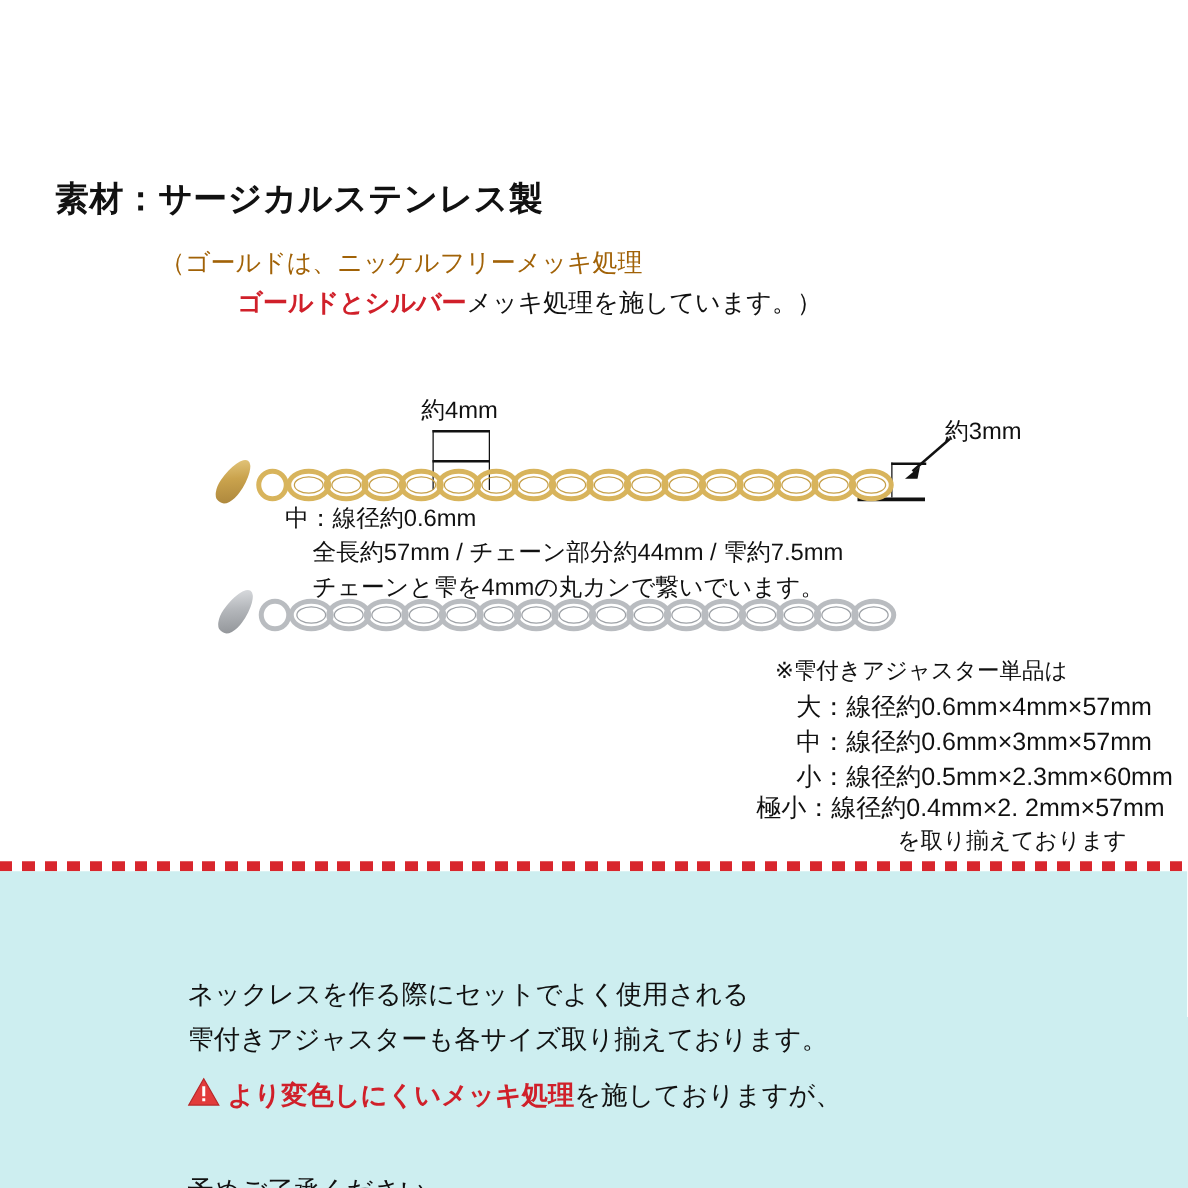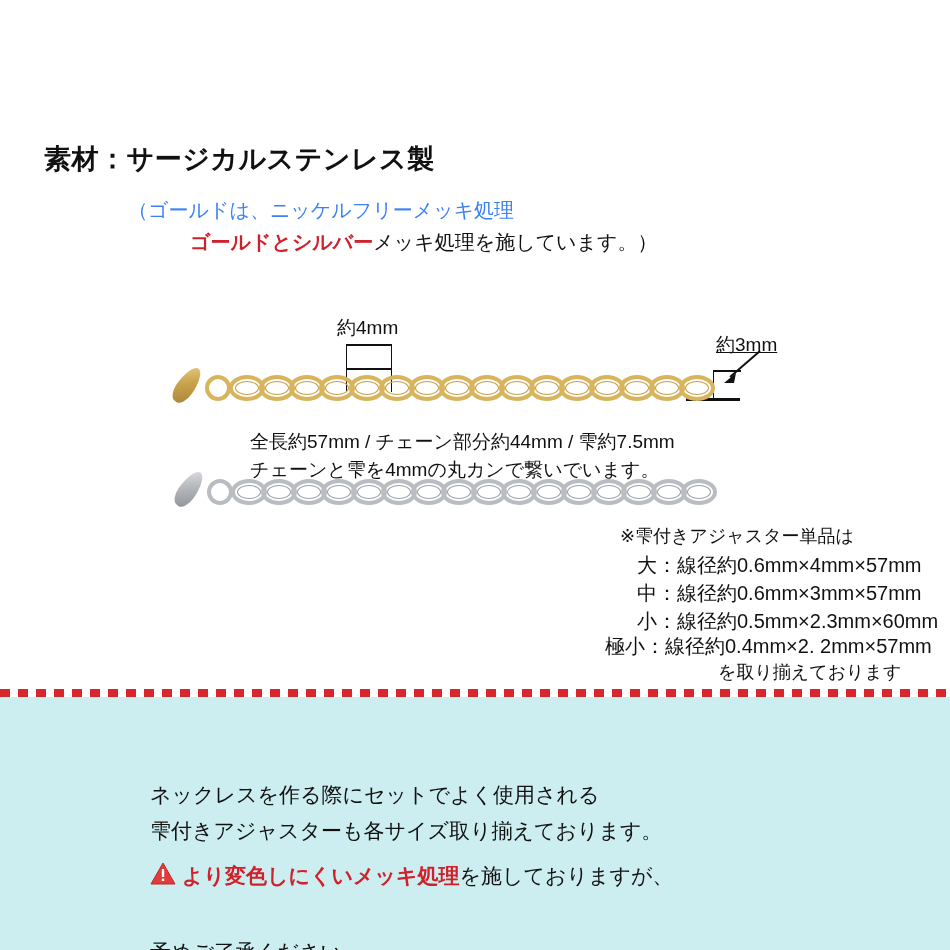--- a/index.html
+++ b/index.html
@@ -29,21 +29,21 @@
     font-weight: bold;
     letter-spacing: 0.5px;
     color: #111;
     white-space: nowrap;
   }
   .heading-sub1 {
     position: absolute;
     left: 128px;
     top: 168px;
     font-size: 20px;
-    color: #3b82f6;
+    color: #a16207;
     white-space: nowrap;
   }
   .heading-sub2 {
     position: absolute;
     left: 190px;
     top: 200px;
     font-size: 20px;
     color: #111;
     white-space: nowrap;
   }
@@ -53,21 +53,21 @@
   }
 
   
   .dim-label {
     position: absolute;
     font-size: 19px;
     color: #111;
     white-space: nowrap;
   }
   .dim-4mm { left: 337px; top: 286px; }
-  .dim-3mm { left: 716px; top: 303px; text-decoration: underline; }
+  .dim-3mm { left: 756px; top: 303px; }
 
   
   .line {
     position: absolute;
     background: #111;
   }
 
   
   .chain {
     position: absolute;
@@ -232,20 +232,21 @@
     <div class="link gold-link" style="left:469px; top:346px; width:36px; height:26px;"></div>
     <div class="link gold-link" style="left:499px; top:346px; width:36px; height:26px;"></div>
     <div class="link gold-link" style="left:529px; top:346px; width:36px; height:26px;"></div>
     <div class="link gold-link" style="left:559px; top:346px; width:36px; height:26px;"></div>
     <div class="link gold-link" style="left:589px; top:346px; width:36px; height:26px;"></div>
     <div class="link gold-link" style="left:619px; top:346px; width:36px; height:26px;"></div>
     <div class="link gold-link" style="left:649px; top:346px; width:36px; height:26px;"></div>
     <div class="link gold-link" style="left:679px; top:346px; width:36px; height:26px;"></div>
   </div>
 
+  <div class="spec spec-1">中：線径約0.6mm</div>
   <div class="spec spec-2">全長約57mm / チェーン部分約44mm / 雫約7.5mm</div>
   <div class="spec spec-3">チェーンと雫を4mmの丸カンで繋いでいます。</div>
 
   <div class="chain">
     <div class="drop drop-silver" style="left:180px; top:440px;"></div>
     <div class="jump-ring jr-silver" style="left:207px; top:450px;"></div>
     <div class="link silver-link" style="left:231px; top:450px; width:36px; height:26px;"></div>
     <div class="link silver-link" style="left:261px; top:450px; width:36px; height:26px;"></div>
     <div class="link silver-link" style="left:291px; top:450px; width:36px; height:26px;"></div>
     <div class="link silver-link" style="left:321px; top:450px; width:36px; height:26px;"></div>

